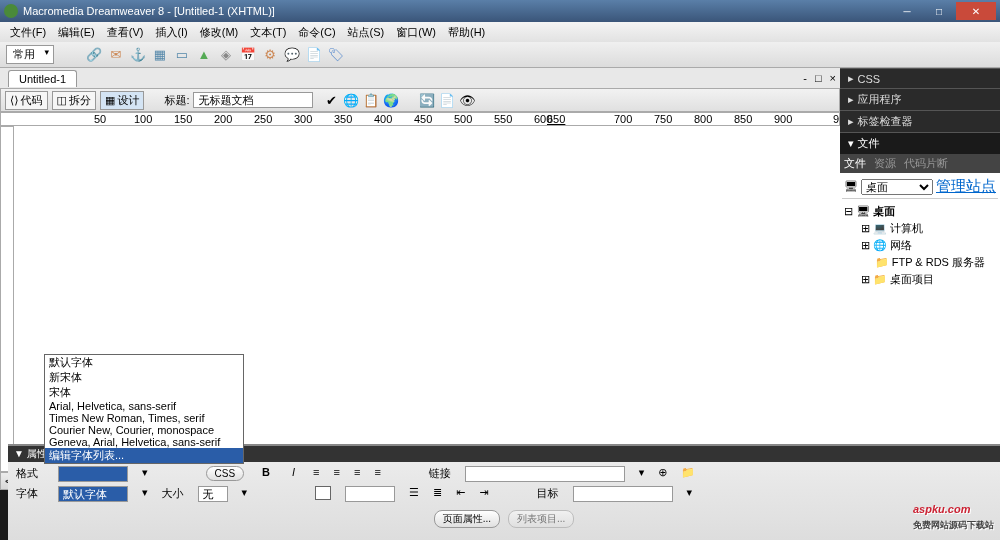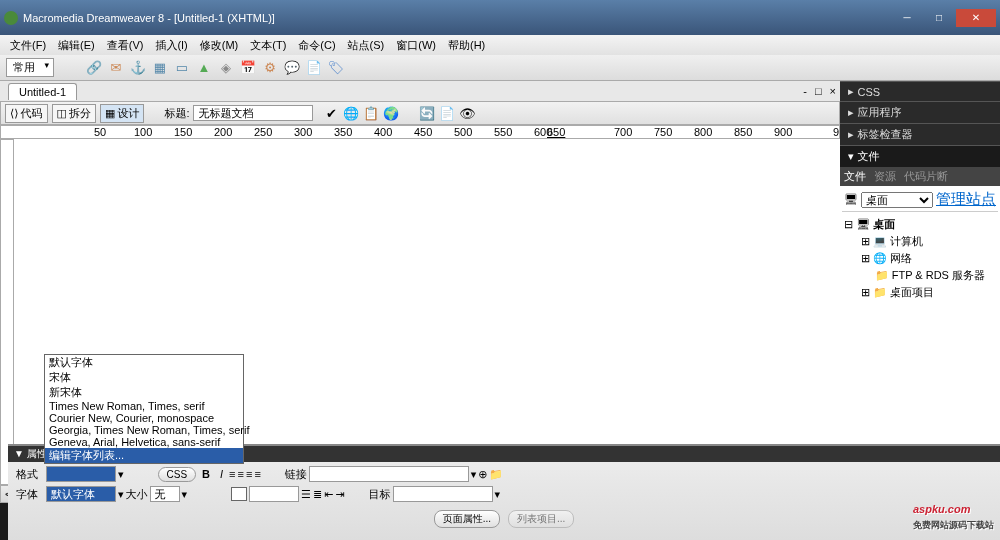--- a/index.html
+++ b/index.html
@@ -1,17 +1,17 @@
 <!DOCTYPE html>
 <html><head>
 <meta charset="utf-8">
 <style>
 * { margin: 0; padding: 0; box-sizing: border-box; font-family: "Microsoft YaHei", Arial, sans-serif; font-size: 11px; }
 body { width: 1000px; height: 540px; background: #1a1a1a; overflow: hidden; position: relative; }
-.titlebar { height: 35px; background: linear-gradient(#5a7fa8, #3a5579); display: flex; align-items: center; padding: 0 4px; color: #fff; }
+.titlebar { height: 22px; background: linear-gradient(#5a7fa8, #3a5579); display: flex; align-items: center; padding: 0 4px; color: #fff; }
 .titlebar .icon { width: 14px; height: 14px; background: #4a8a3a; border-radius: 50%; margin-right: 5px; }
 .titlebar .spacer { flex: 1; }
 .win-btn { width: 30px; height: 18px; margin-left: 2px; display: flex; align-items: center; justify-content: center; font-size: 10px; }
 .win-close { background: #c94a3a; width: 40px; color: #fff; }
 .menubar { height: 20px; background: linear-gradient(#f4f4f4, #e2e2e2); display: flex; align-items: center; padding: 0 4px; }
 .menubar span { padding: 2px 6px; cursor: default; }
 .toolbar { height: 26px; background: linear-gradient(#f0f0f0, #dcdcdc); display: flex; align-items: center; padding: 0 6px; gap: 6px; border-bottom: 1px solid #aaa; }
 .tb-dropdown { background: #fff; border: 1px solid #999; padding: 1px 18px 1px 6px; position: relative; }
 .tb-dropdown::after { content: "▾"; position: absolute; right: 4px; font-size: 9px; }
 .tb-icon { width: 16px; height: 16px; display: inline-flex; align-items: center; justify-content: center; font-size: 13px; }
@@ -35,21 +35,21 @@
 .files-body { background: #fff; color: #000; flex: 1; padding: 2px; }
 .files-top { display: flex; align-items: center; gap: 3px; padding: 2px; border-bottom: 1px solid #ccc; }
 .files-top select { flex: 1; font-size: 11px; }
 .link-txt { color: #06c; text-decoration: underline; font-size: 15px; }
 .tree { padding: 4px 2px; }
 .tree-row { display: flex; align-items: center; gap: 3px; padding: 1px 0; }
 .tree-ind { display: inline-block; }
 .prop-panel { position: absolute; bottom: 0; left: 8px; right: 0; height: 96px; background: linear-gradient(#eee, #ddd); border-top: 2px solid #888; }
 .prop-hdr { height: 16px; background: #333; color: #fff; padding: 0 6px; display: flex; align-items: center; font-size: 10px; }
 .prop-body { padding: 4px 8px; display: flex; flex-direction: column; gap: 4px; }
-.prop-row { display: flex; align-items: center; gap: 2px; }
+.prop-row { display: flex; align-items: flex-start; gap: 14px; }
 .prop-label { width: 28px; }
 .prop-input { border: 1px solid #999; background: #fff; padding: 1px 4px; width: 70px; }
 .prop-btn { border: 1px solid #999; background: linear-gradient(#fff,#e0e0e0); padding: 1px 8px; border-radius: 8px; font-size: 10px; }
 .prop-bottom { display: flex; justify-content: center; gap: 8px; margin-top: 4px; }
 .font-popup { position: absolute; left: 44px; bottom: 76px; width: 200px; background: #fff; border: 1px solid #666; z-index: 50; font-family: "SimSun", serif; font-size: 11px; }
 .font-popup .opt { padding: 0 4px; white-space: nowrap; }
 .font-popup .hl { background: #2a5da8; color: #fff; }
 .watermark { position: absolute; right: 6px; bottom: 8px; color: #c23; font-size: 22px; font-weight: bold; font-style: italic; text-shadow: 1px 1px #fff; z-index: 100; }
 .watermark small { display: block; font-size: 9px; color: #444; font-style: normal; text-align: right; }
 </style>
@@ -226,25 +226,25 @@
             <span>📁</span>
             <span>桌面项目</span>
           </div>
       </div>
     </div>
   </div>
 </div>
 
 <div class="font-popup">
   <div class="opt">默认字体</div>
+  <div class="opt">新宋体</div>
   <div class="opt">宋体</div>
-  <div class="opt">新宋体</div>
+  <div class="opt">Arial, Helvetica, sans-serif</div>
   <div class="opt">Times New Roman, Times, serif</div>
   <div class="opt">Courier New, Courier, monospace</div>
-  <div class="opt">Georgia, Times New Roman, Times, serif</div>
   <div class="opt">Geneva, Arial, Helvetica, sans-serif</div>
   <div class="opt hl">编辑字体列表...</div>
 </div>
 
 <div class="prop-panel">
   <div class="prop-hdr">▼ 属性</div>
   <div class="prop-body">
     <div class="prop-row">
       <span class="prop-label">格式</span>
       <input class="prop-input" style="background: rgb(42, 93, 168); color: rgb(255, 255, 255);" value="">

